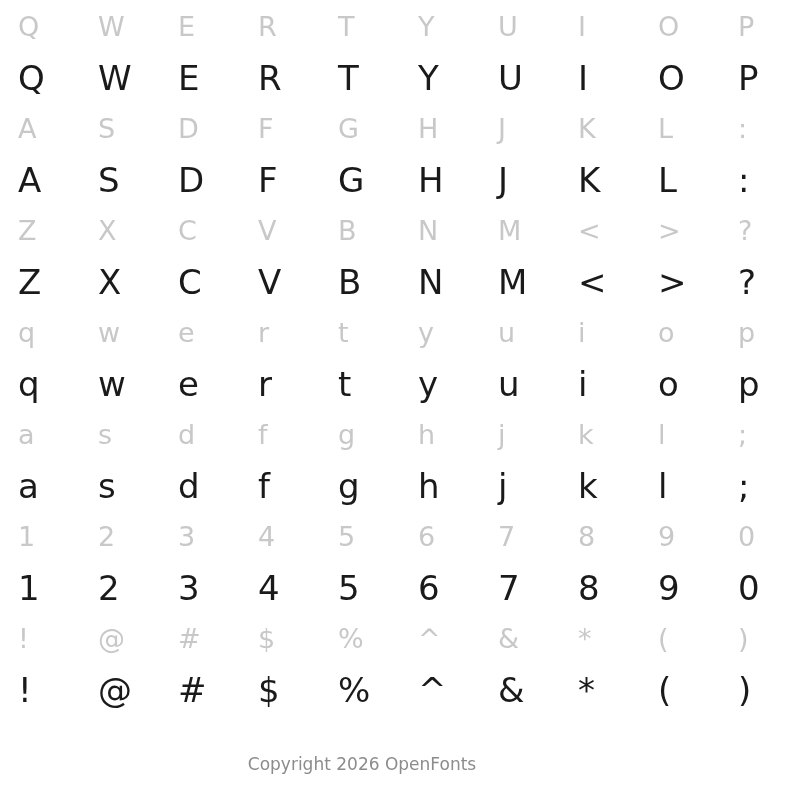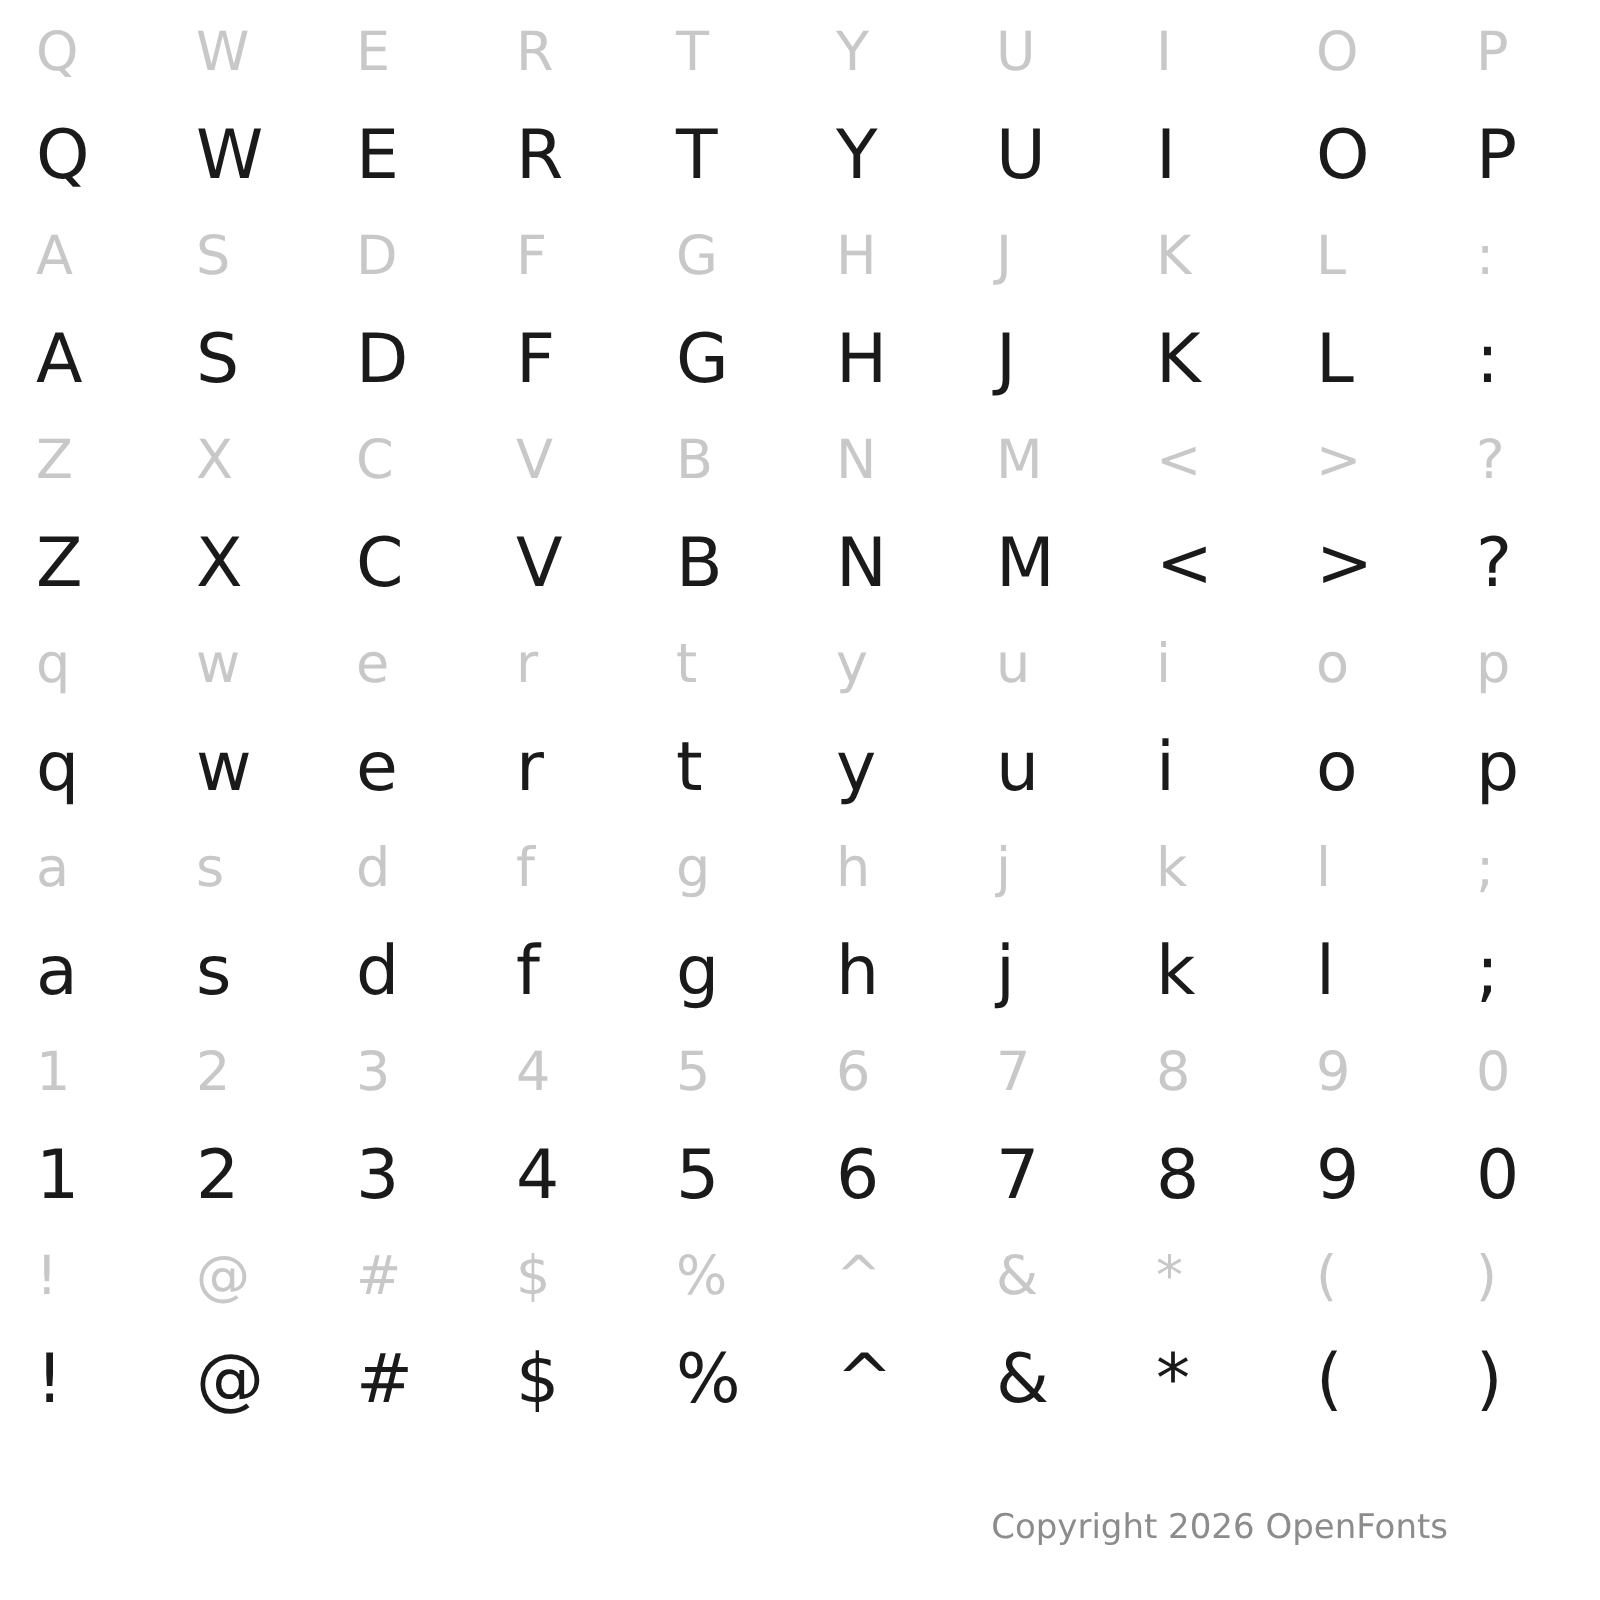--- a/index.html
+++ b/index.html
@@ -55,21 +55,21 @@
   }
   .row.dark .cell {
     color: #1a1a1a;
     font-size: 34px;
   }
   .footer {
     position: absolute;
     left: 0;
     right: 0;
     bottom: 26px;
-    text-align: right;
+    text-align: center;
     padding-right: 76px;
     color: #8c8c8c;
     font-size: 17px;
     font-family: "DejaVu Sans", sans-serif;
   }
 </style>
 </head>
 <body>
 
 <div id="specimen">

